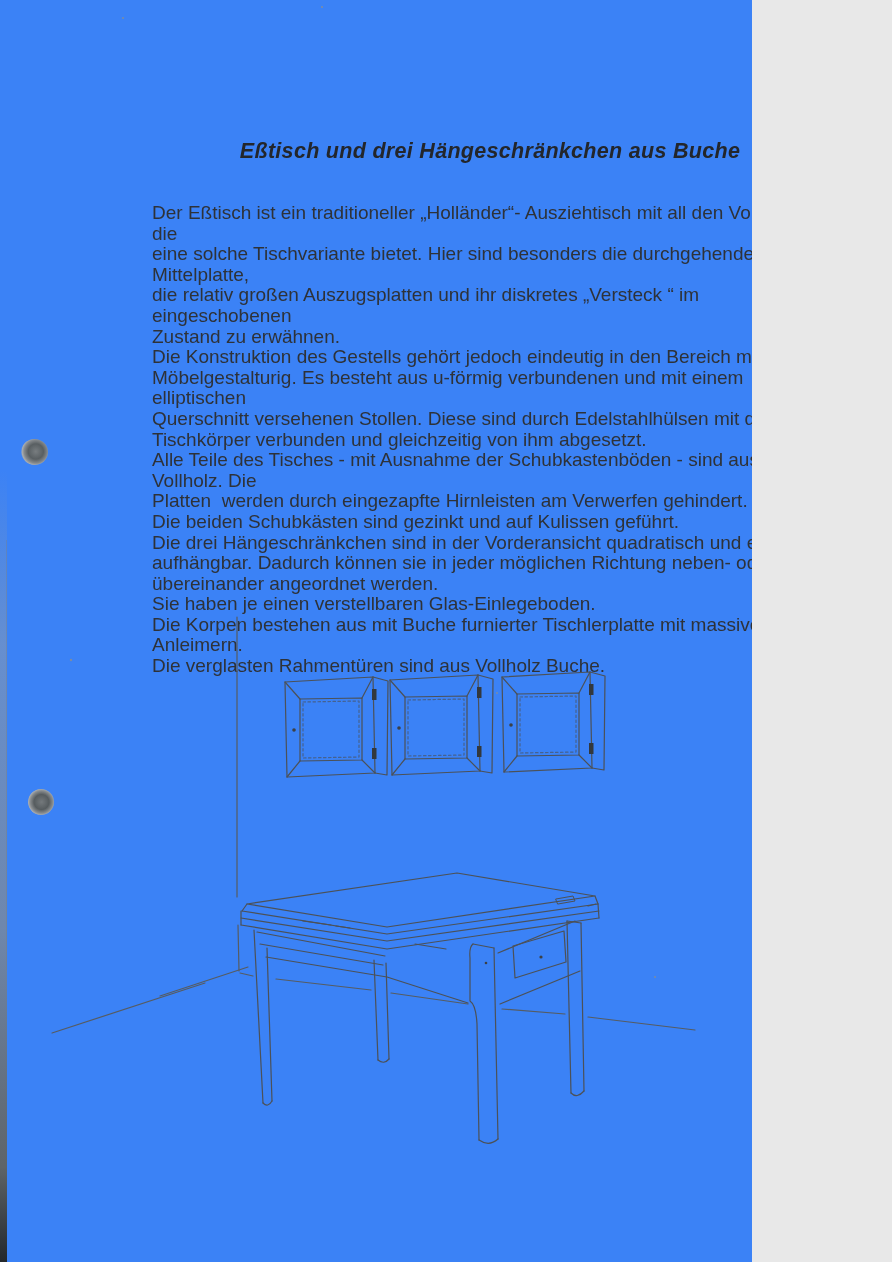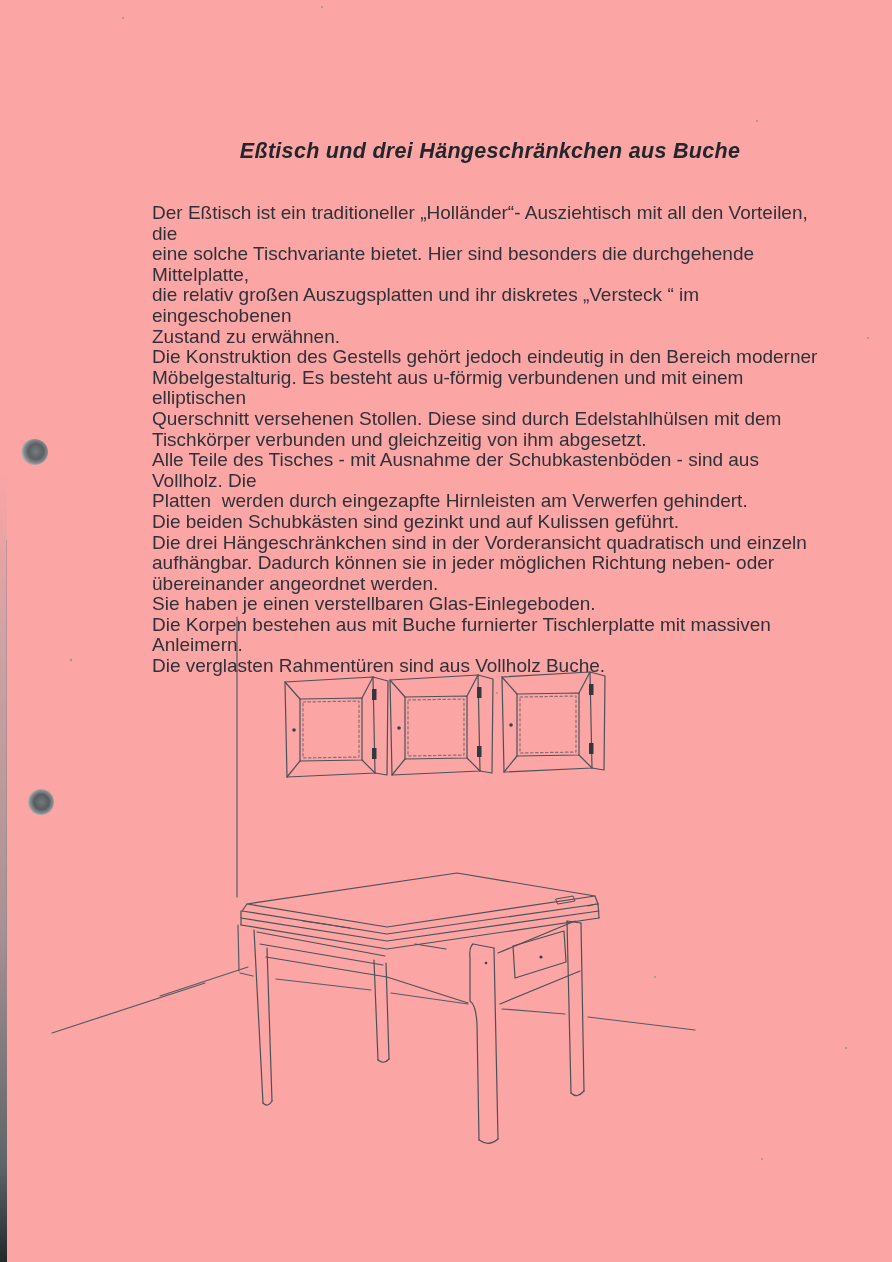--- a/index.html
+++ b/index.html
@@ -1,19 +1,19 @@
 <!DOCTYPE html>
 <html><head>
 <meta charset="utf-8">
 <style>
   html,body{margin:0;padding:0;background:#e8e8e8;}
   .page{
     position:relative;
-    width:892px;height:1262px;
-    background:#fca5a5;
+    width:752px;height:1262px;
+    background:#3b82f6;
     overflow:hidden;
     font-family:"Liberation Sans", sans-serif;
   }
   
   .edge-shadow{
     position:absolute;left:0;top:470px;width:7px;height:792px;
     background:linear-gradient(to bottom,
       rgba(170,174,177,0) 0%,
       rgba(154,158,161,0.45) 22%,
       rgba(132,137,141,0.7) 58%,

